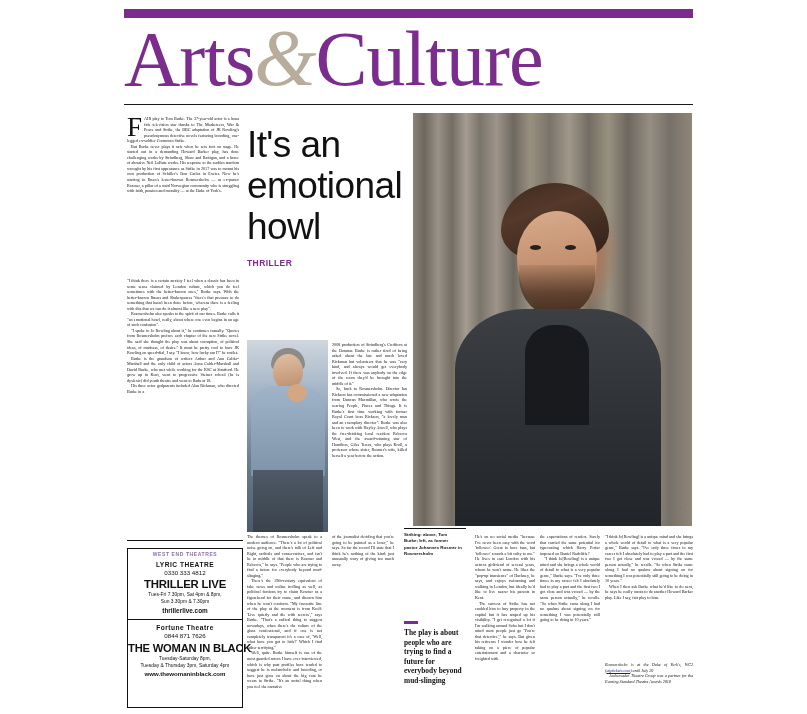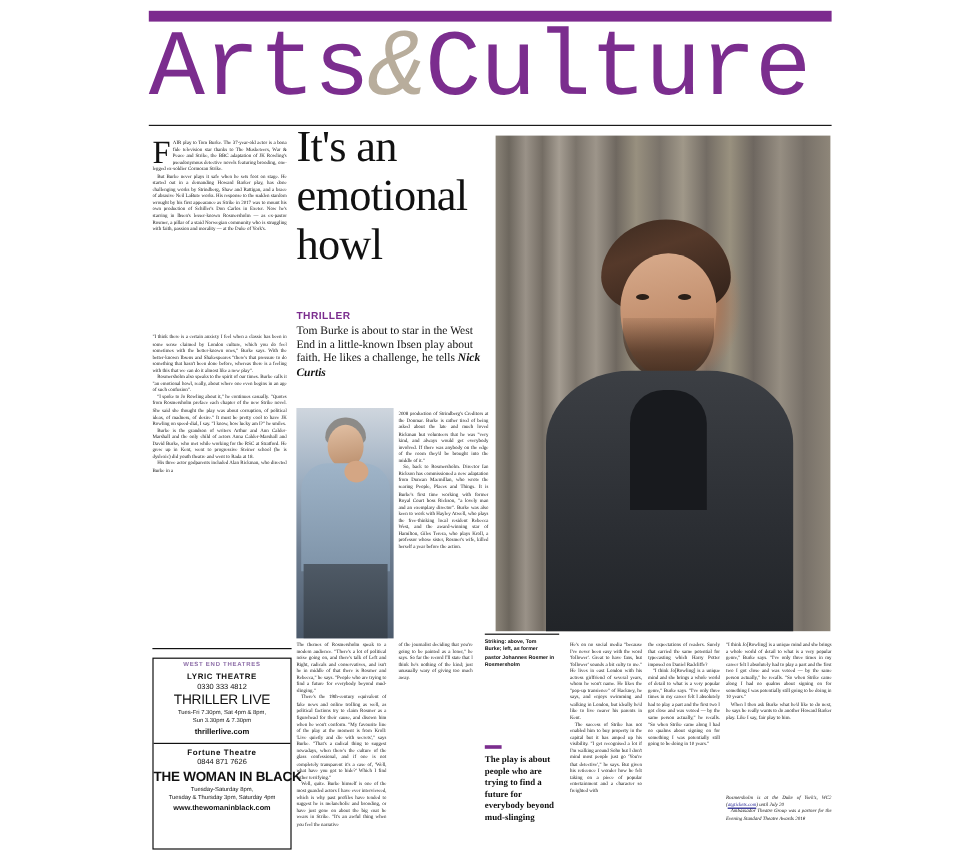--- a/index.html
+++ b/index.html
@@ -22,21 +22,21 @@
     position: absolute;
     left: 124px; top: 9px;
     width: 569px; height: 9px;
     background: #7c2a8e;
   }
   #masthead {
     position: absolute;
     left: 124px; top: 22px;
     width: 569px; height: 72px;
     line-height: 72px;
-    font-family: Liberation Mono, monospace;
+    font-family: Liberation Serif, serif;
     font-size: 78px;
     color: #7b2d8e;
     letter-spacing: -1px;
     white-space: nowrap;
   }
   #masthead .amp {
     color: #b8ad9c;
     font-style: italic;
     font-size: 80px;
   }
@@ -69,23 +69,23 @@
     font-family: "Liberation Serif", serif;
     font-size: 27px;
     line-height: 21px;
     padding: 1px 2px 0 0;
     color: #111;
   }
 
   
   #headline {
     position: absolute;
-    left: 247px; top: 102px;
+    left: 247px; top: 124px;
     width: 158px;
-    font-family: Liberation Serif, serif;
+    font-family: Liberation Sans, sans-serif;
     font-size: 37px;
     line-height: 41px;
     color: #111;
     letter-spacing: -0.6px;
   }
 
   #kicker {
     position: absolute;
     left: 247px; top: 258px;
     font-family: "Liberation Sans", sans-serif;
@@ -227,21 +227,21 @@
     color: #111;
     overflow: visible;
   }
   #advert .ad-head {
     font-size: 5px; font-weight: bold; letter-spacing: 0.6px;
     color: #8e6fa8; margin-top: 2px;
   }
   #advert .ad-venue { font-size: 6.6px; font-weight: bold; letter-spacing: 0.5px; margin-top: 4px; }
   #advert .ad-phone { font-size: 6.2px; margin-top: 1px; }
   #advert .ad-show {
-    font-size: 11.4px; font-weight: normal; letter-spacing: -0.2px; margin-top: 2px;
+    font-size: 11.4px; font-weight: bold; letter-spacing: -0.2px; margin-top: 2px;
     white-space: nowrap;
   }
   #advert .ad-times { font-size: 4.9px; margin-top: 2px; white-space: nowrap; }
   #advert .ad-url { font-size: 6.4px; font-weight: bold; margin-top: 3px; }
   #advert .ad-divider { width: 100%; height: 1px; background: #111; margin: 5px 0 0; }
   #advert .ad-show2 {
     font-size: 11.2px; font-weight: bold; letter-spacing: -0.2px; margin-top: 3px;
     white-space: nowrap;
   }
   #advert .ad-url2 { font-size: 6.1px; font-weight: bold; margin-top: 2px; white-space: nowrap; }
@@ -255,21 +255,20 @@
 
   <div id="topbar"></div>
 
   <div id="masthead"><span>Arts</span><span class="amp">&amp;</span><span>Culture</span></div>
   <div id="rule-under-masthead"></div>
 
   <div id="headline">It's an emotional howl</div>
 
   <div id="kicker">THRILLER</div>
 
-  <div id="standfirst"><span>Tom Burke is about to star in the West End in a little-known Ibsen play about faith. He likes a challenge, he tells </span><span class="byline">Nick Curtis</span></div>
 
   <div class="photo" id="photo-main">
     <div class="hair"></div>
     <div class="face"></div>
     <div class="beard"></div>
     <div class="eyeL"></div>
     <div class="eyeR"></div>
     <div class="body"></div>
     <div class="shirt"></div>
   </div>

